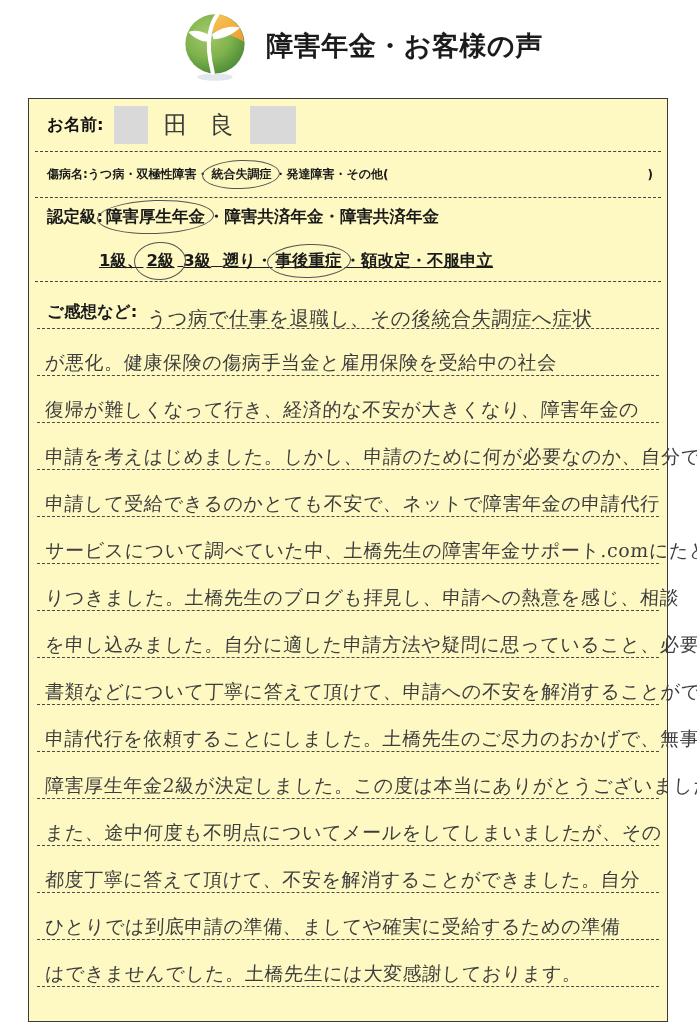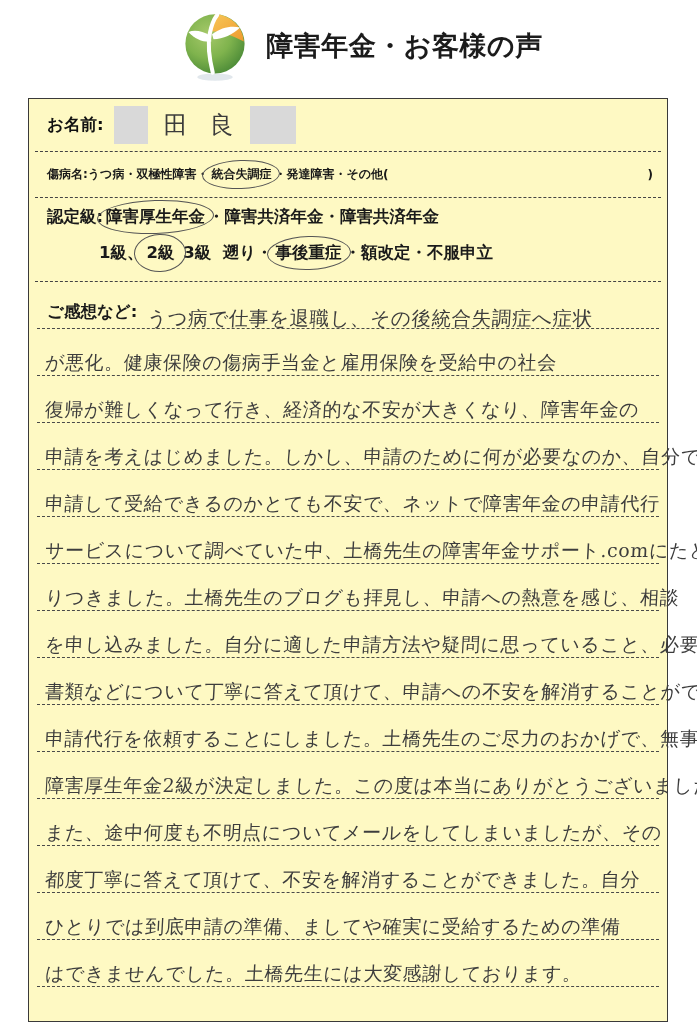--- a/index.html
+++ b/index.html
@@ -140,21 +140,22 @@
     box-sizing: border-box;
     font-size: 16.5px;
     font-weight: bold;
     font-family: "DejaVu Sans", "Liberation Sans", sans-serif;
   }
   .grade-line1 { display: flex; align-items: center; white-space: nowrap; }
   .grade-line2 {
     display: flex;
     white-space: nowrap;
     padding-left: 52px;
-    margin-top: 14px;
+    margin-top: 22px;
+    text-decoration: underline;
   }
 
   
   .circled {
     position: relative;
     display: inline-block;
     padding: 0 3px;
   }
   .circled::after {
     content: "";

